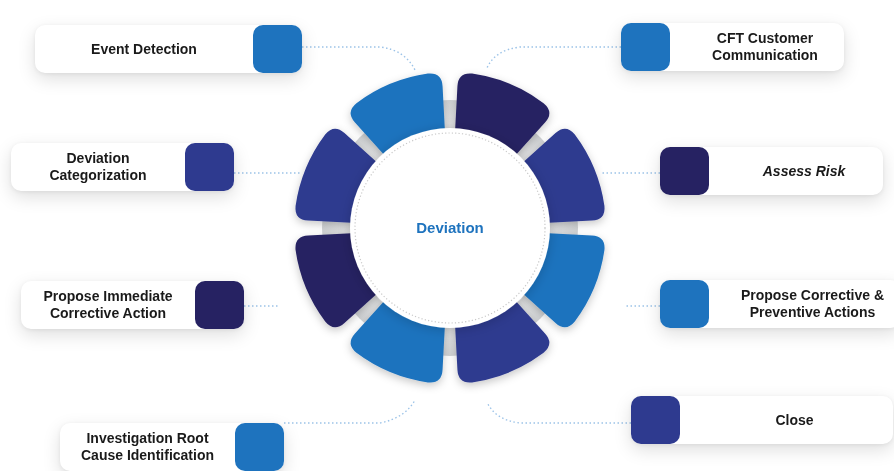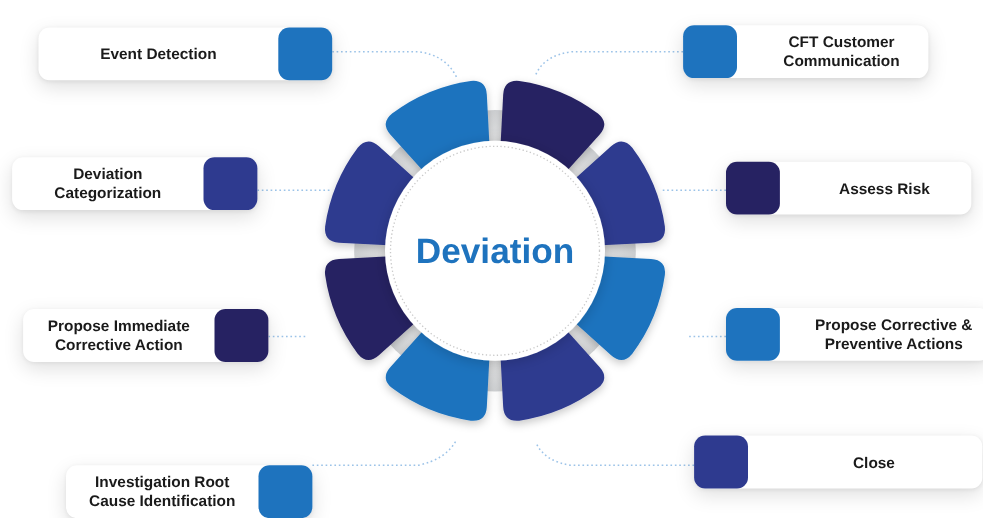--- a/index.html
+++ b/index.html
@@ -20,21 +20,21 @@
   .card.left .sq { right: 0; }
   .card.right .sq { left: 0; }
   .card .label {
     position: absolute; top: 0; height: 48px; display: flex; align-items: center; justify-content: center;
     text-align: center; font-weight: bold; font-size: 14px; line-height: 17px; color: #1a1a1a;
   }
   .card.left .label { left: 0; right: 49px; }
   .card.right .label { left: 65px; right: 0; }
   .center-text {
     position: absolute; left: 350px; top: 205px; width: 200px; text-align: center;
-    font-weight: bold; font-size: 32px; color: #1E73BE; line-height: 46px;
+    font-weight: bold; font-size: 15px; color: #1E73BE; line-height: 46px;
   }
 </style>
 </head>
 <body>
 
 <div class="stage">
 
   <svg class="wheel" width="894" height="471" viewBox="0 0 894 471">
     <defs>
       <filter id="sh" x="-30%" y="-30%" width="160%" height="160%">
@@ -98,21 +98,21 @@
   <div class="card left" style="left:60px; top:399px; width:224px;margin-top:24px;">
     <div class="label" style="padding:0 6px;">Investigation Root Cause Identification</div>
     <div class="sq" style="background:#1E73BE;"></div>
   </div>
 
   <div class="card right" style="left:621px; top:23px; width:223px;">
     <div class="sq" style="background:#1E73BE;"></div>
     <div class="label" style="padding:0 10px;">CFT Customer Communication</div>
   </div>
 
-  <div class="card right" style="left:660px; top:147px; width:223px;">
+  <div class="card right" style="left:660px; top:147px; width:223px;font-style:italic;">
     <div class="sq" style="background:#262262;"></div>
     <div class="label">Assess Risk</div>
   </div>
 
   <div class="card right" style="left:660px; top:280px; width:240px;">
     <div class="sq" style="background:#1E73BE;"></div>
     <div class="label" style="padding:0 4px;">Propose Corrective &amp; Preventive Actions</div>
   </div>
 
   <div class="card right" style="left:631px; top:396px; width:262px;">

